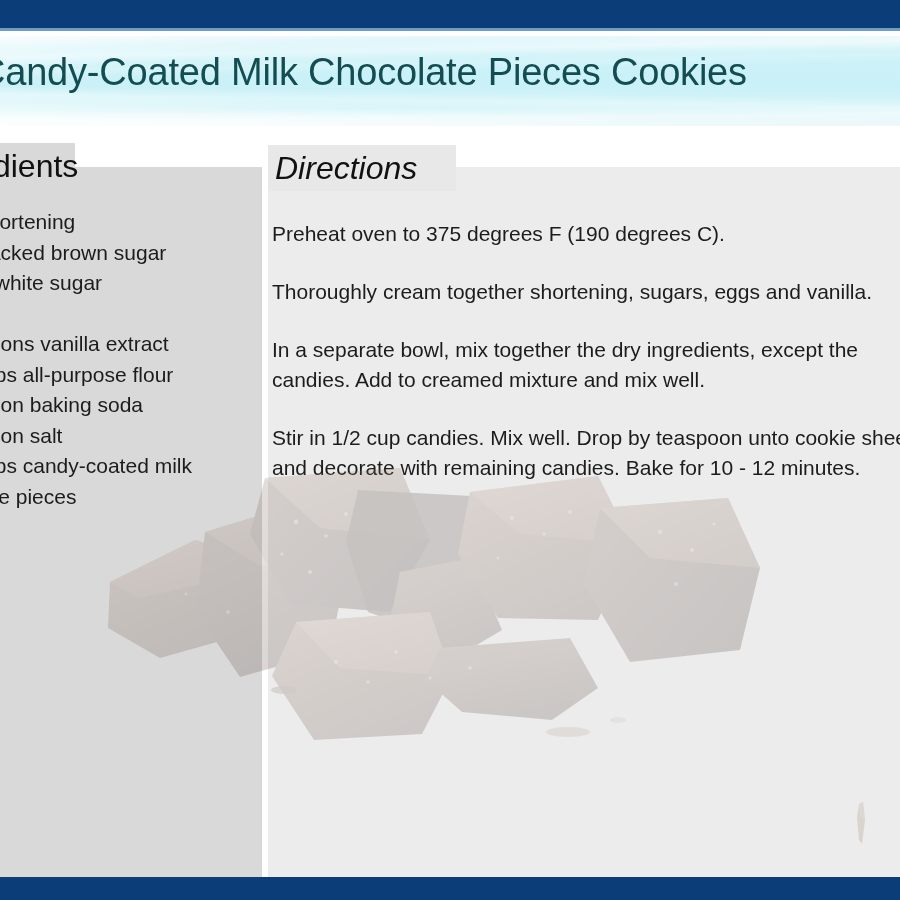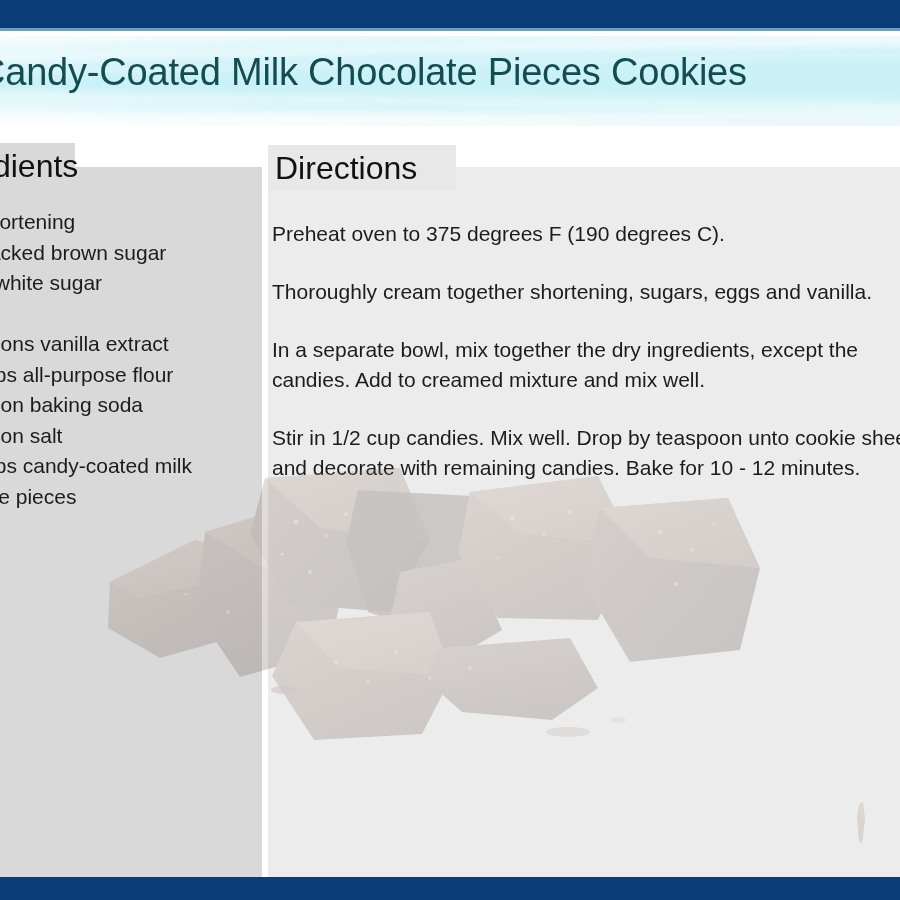--- a/index.html
+++ b/index.html
@@ -110,20 +110,21 @@
     width: 161px;
     background: #d9d9d9;
     text-indent: 6px;
   }
   .heading-right {
     left: 268px;
     top: 145px;
     width: 188px;
     background: #e8e8e8;
     text-indent: 7px;
+    font-style: italic;
   }
 
   
   .ingredients {
     position: absolute;
     left: -86px;
     top: 207px;
     width: 330px;
     font-size: 21px;
     line-height: 30.5px;

